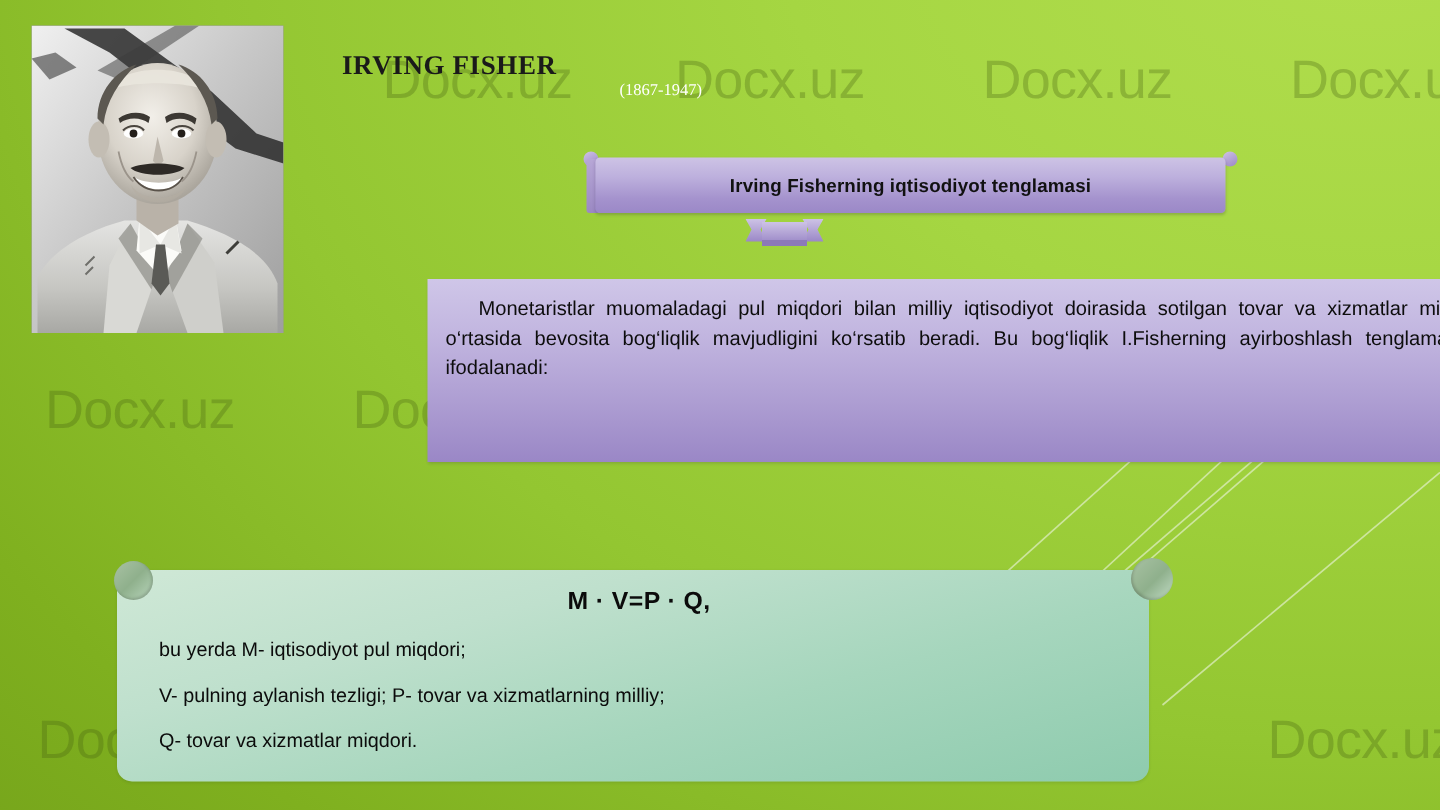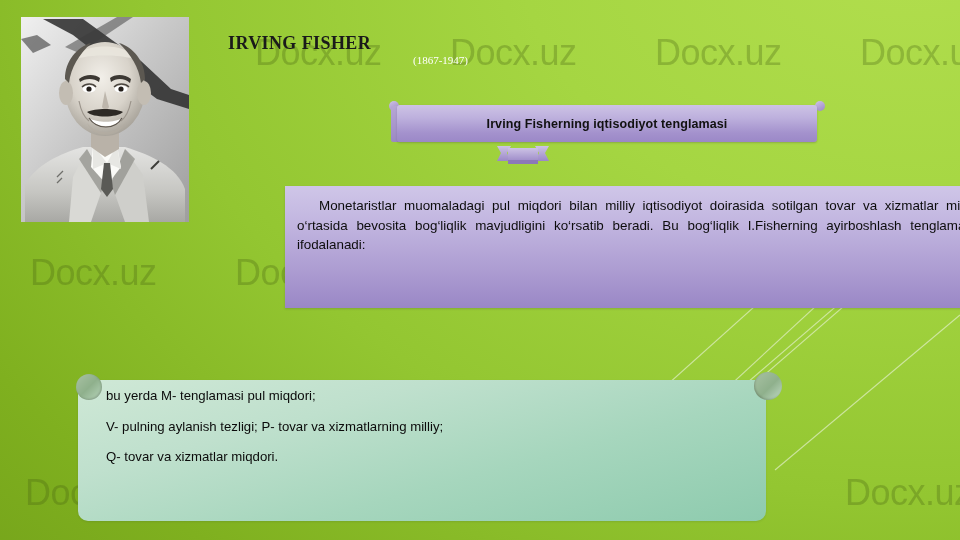--- a/index.html
+++ b/index.html
@@ -351,19 +351,20 @@
   </div>
 
   <div class="para-box">
     <p class="para-text">Monetaristlar muomaladagi pul miqdori bilan milliy iqtisodiyot doirasida sotilgan tovar va xizmatlar miqdori o‘rtasida bevosita bog‘liqlik mavjudligini ko‘rsatib beradi. Bu bog‘liqlik  I.Fisherning ayirboshlash tenglamasida ifodalanadi:</p>
   </div>
 
   <div class="scroll-box">
     <div class="curl-l"></div>
     <div class="curl-r"></div>
     <div class="scroll-paper">
-      <p class="legend-line">bu yerda M- tenglamasi pul miqdori;</p>
+      <div class="formula">M · V=P · Q,</div>
+      <p class="legend-line">bu yerda M- iqtisodiyot pul miqdori;</p>
       <p class="legend-line">V- pulning aylanish tezligi; P- tovar va xizmatlarning milliy;</p>
       <p class="legend-line">Q- tovar va xizmatlar miqdori.</p>
     </div>
   </div>
 
 </div>
 
 </body></html>

